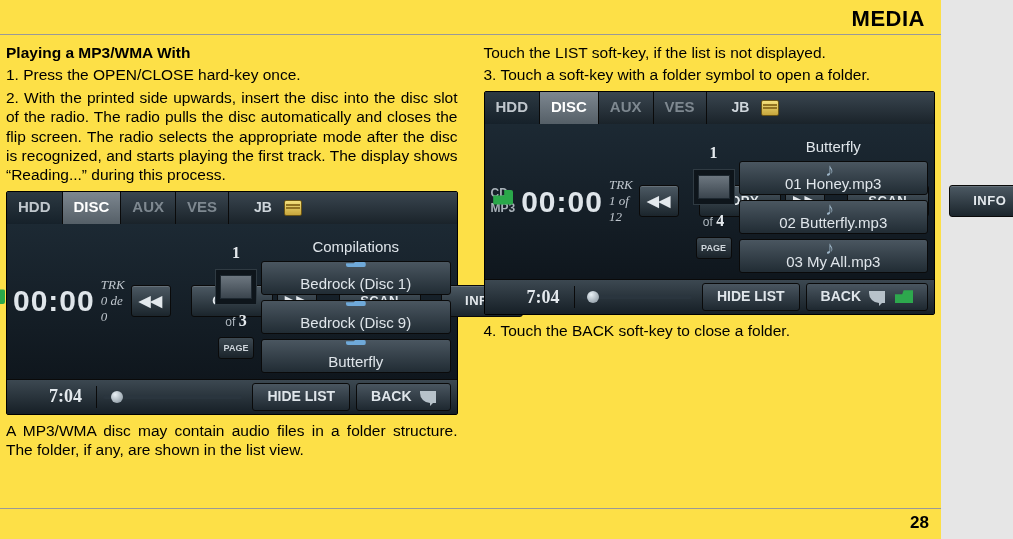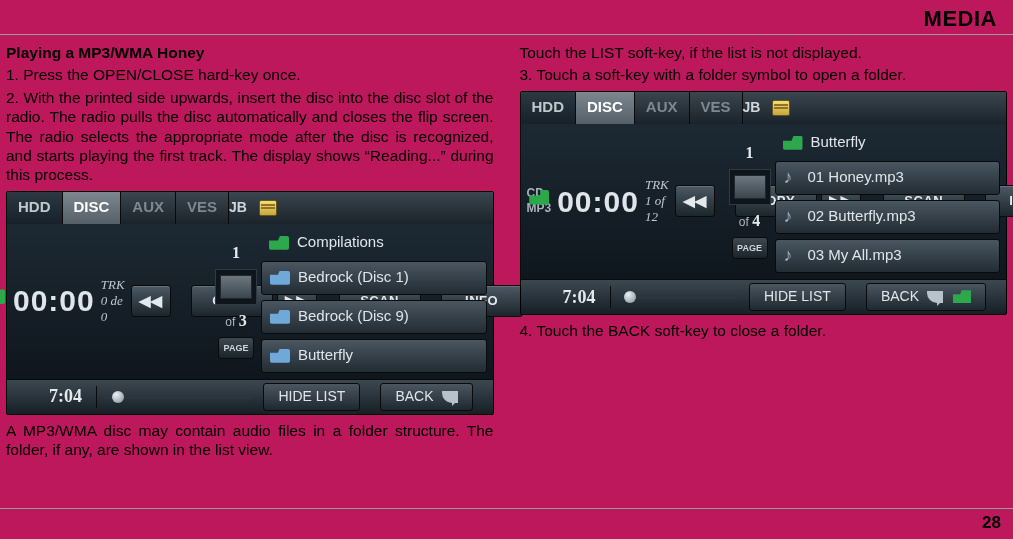--- a/index.html
+++ b/index.html
@@ -1,81 +1,81 @@
 <!DOCTYPE html>
 <html><head>
 <meta charset="utf-8">
 <style>
   html,body{margin:0;padding:0;font-family:Helvetica,Arial,sans-serif;background:#e6e6e6;color:#000;}
-  .page{width:1013px;height:539px;box-sizing:border-box;position:relative;background:#be185d;}
+  .page{width:941px;height:539px;box-sizing:border-box;position:relative;background:#fde047;}
   .page-header{font-size:22px;font-weight:bold;text-align:right;padding:6px 16px 2px 0;font-stretch:condensed;letter-spacing:0.5px;}
   .rule{height:1px;background:#999;margin:0 0 8px 0;}
   .columns{display:flex;gap:26px;padding:0 6px;box-sizing:border-box;}
   .col{flex:1;font-size:15.5px;line-height:1.25;}
   .title{font-weight:bold;margin:0 0 6px 0;}
   .p{margin:0 0 3px 0;}
   .just{text-align:justify;}
   .pagenum{position:absolute;right:12px;bottom:6px;font-weight:bold;font-size:17px;}
   .footer-rule{position:absolute;left:0;right:0;bottom:30px;height:1px;background:#999;}
 
   
   .panel{background:linear-gradient(#1f2d38,#0c1218);border:1px solid #000;color:#cfd6dc;font-family:Helvetica,Arial,sans-serif;margin:6px 0 6px 0;border-radius:2px;}
   .tabrow{display:flex;align-items:center;background:linear-gradient(#3a4650,#1a232a);height:32px;}
   .tab{padding:0 11px;font-size:15px;font-weight:bold;height:32px;display:flex;align-items:center;color:#7e8890;border-right:1px solid #0a0a0a;}
   .tab.active{background:linear-gradient(#7d8790,#555f67);color:#fff;}
   .tab.first{background:linear-gradient(#2c3942,#16212a);color:#c0c7cd;}
-  .jbtab{padding:0 0;display:flex;align-items:center;gap:12px;color:#cfd6dc;font-weight:bold;font-size:14px;}
+  .jbtab{padding:0 25px;display:flex;align-items:center;gap:12px;color:#cfd6dc;font-weight:bold;font-size:14px;}
   .jbicon{width:16px;height:14px;background:linear-gradient(#f3df7c,#c7a63c);border:1px solid #6b5515;border-radius:2px;position:relative;}
   .jbicon::after{content:"";position:absolute;top:3px;left:1px;right:1px;height:2px;background:#927322;box-shadow:0 3px 0 #927322;}
   .body{display:flex;}
   .left{width:192px;display:flex;flex-direction:row;align-items:center;padding:8px 6px;gap:6px;}
   .disclabel{font-size:12px;color:#a9b2b9;font-weight:bold;}
   .time{font-size:30px;font-weight:bold;color:#dfe5ea;letter-spacing:1px;position:relative;}
   .time::before{content:"";position:absolute;left:-28px;top:7px;width:20px;height:15px;background:#2aa84a;clip-path:polygon(0 40%,55% 40%,55% 0,100% 0,100% 100%,0 100%);border-radius:2px;}
   .trk{font-size:13px;color:#c1c8cf;font-family:serif;font-style:italic;}
   .btnrow{display:flex;gap:4px;}
   .btn{background:linear-gradient(#4c5963,#1b252c);border:1px solid #0a0a0a;border-radius:3px;color:#e4e9ed;font-size:13px;font-weight:bold;height:30px;display:flex;align-items:center;justify-content:center;box-shadow:inset 0 1px 0 rgba(255,255,255,.15);}
   .btn.sm{width:38px;font-size:15px;}
   .btn.wd{width:80px;letter-spacing:0.5px;margin-left:16px;}
   .mid{width:50px;display:flex;flex-direction:column;align-items:center;justify-content:center;gap:6px;padding:8px 0;}
   .pagebox{font-size:12px;color:#aeb7be;text-align:center;}
   .pagebox .num{font-size:16px;color:#e4e9ed;font-family:serif;font-weight:bold;}
   .thumbwrap{width:40px;height:34px;background:#0e151b;border:1px solid #2f3a42;display:flex;align-items:center;justify-content:center;}
   .thumb{width:30px;height:22px;background:linear-gradient(#6d7780,#3b454e);border:1px solid #1e2830;}
   .pagebtn{width:34px;height:20px;background:linear-gradient(#3d4952,#1a232a);border:1px solid #0a0a0a;border-radius:3px;color:#cfd6dc;font-size:9px;font-weight:bold;display:flex;align-items:center;justify-content:center;}
   .list{flex:1;padding:6px 6px 6px 0;display:flex;flex-direction:column;gap:5px;}
-  .litem{display:flex;align-items:center;gap:8px;background:linear-gradient(#4a5660,#212c34);border:1px solid #0a0a0a;border-radius:3px;height:32px;padding:0 8px;color:#dfe5ea;font-size:15px;}
+  .litem{display:flex;align-items:center;gap:8px;background:linear-gradient(#4a5660,#212c34);border:1px solid #0a0a0a;border-radius:3px;height:32px;padding:0 8px;color:#dfe5ea;font-size:15px;flex-direction:column;}
   .litem.top{background:transparent;border:none;height:26px;}
   .licon{width:20px;height:14px;border-radius:2px;}
   .licon.folderopen{background:#2da84d;clip-path:polygon(0 35%,45% 35%,55% 0,100% 0,100% 100%,0 100%);}
   .licon.folder{background:#6fa9d9;clip-path:polygon(0 30%,40% 30%,48% 0,100% 0,100% 100%,0 100%);}
   .licon.note{width:16px;height:18px;position:relative;background:none;}
   .licon.note::before{content:"♪";color:#9fb7c9;font-size:18px;position:absolute;top:-3px;left:0;}
   .bottombar{display:flex;align-items:center;background:linear-gradient(#3c4851,#161f26);height:34px;border-top:1px solid #0a0a0a;padding-left:32px;}
   .clock{color:#e4e9ed;font-size:18px;font-weight:bold;padding:0 14px 0 10px;font-family:serif;}
   .sep{width:1px;height:22px;background:#0a0a0a;}
-  .bbtn{background:linear-gradient(#4a5660,#1e2830);border:1px solid #0a0a0a;border-radius:3px;height:26px;padding:0 14px;color:#dfe5ea;font-size:14px;font-weight:normal;display:flex;align-items:center;gap:8px;margin-right:20px;}
+  .bbtn{background:linear-gradient(#4a5660,#1e2830);border:1px solid #0a0a0a;border-radius:3px;height:26px;padding:0 14px;color:#dfe5ea;font-size:14px;font-weight:bold;display:flex;align-items:center;gap:8px;margin-right:6px;}
   .backarrow{width:18px;height:12px;background:#b7c2ca;clip-path:polygon(0 50%,40% 0,40% 30%,100% 30%,100% 70%,40% 70%,40% 100%);transform:scaleX(-1) rotate(0deg);}
   .backarrow.curved{clip-path:none;border:2px solid #b7c2ca;border-top:none;border-right:none;border-radius:0 0 0 10px;width:14px;height:10px;transform:none;position:relative;}
   .backarrow.curved::after{content:"";position:absolute;right:-2px;bottom:-5px;border:4px solid transparent;border-left-color:#b7c2ca;}
   .minifolder{width:18px;height:13px;background:#2da84d;clip-path:polygon(0 30%,40% 30%,48% 0,100% 0,100% 100%,0 100%);margin-left:2px;}
   .prog{flex:1;height:4px;background:#2a353e;position:relative;margin:0 10px 0 6px;border-radius:2px;}
   .dot{position:absolute;left:6%;top:-4px;width:12px;height:12px;border-radius:50%;background:radial-gradient(circle at 35% 30%,#e8f0f5,#7f8c96);}
 </style>
 </head>
 <body>
 <div class="page">
 
 <div class="page-header">MEDIA</div>
 <div class="rule"></div>
 
 <div class="columns">
 
   <div class="col">
-    <p class="p title">Playing a MP3/WMA Honey</p>
+    <p class="p title">Playing a MP3/WMA With</p>
     <p class="p">1. Press the OPEN/CLOSE hard-key once.</p>
     <p class="p just">2. With the printed side upwards, insert the disc into the disc slot of the radio. The radio pulls the disc automatically and closes the flip screen. The radio selects the appropriate mode after the disc is recognized, and starts playing the first track. The display shows “Reading...” during this process.</p>
 
     <div class="panel">
       <div class="tabrow">
         <div class="tab first">HDD</div>
         <div class="tab active">DISC</div>
         <div class="tab">AUX</div>
         <div class="tab">VES</div>
         <div class="jbtab">

